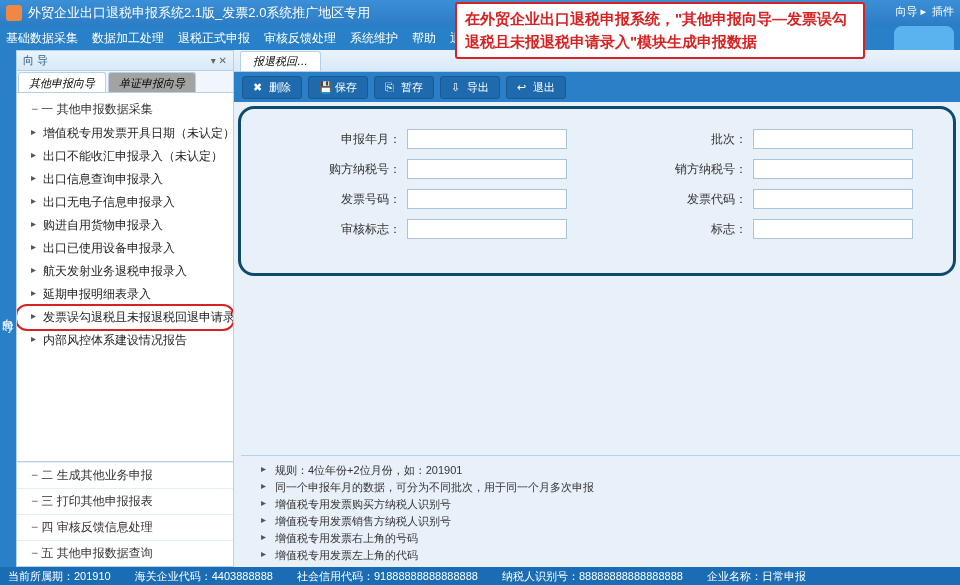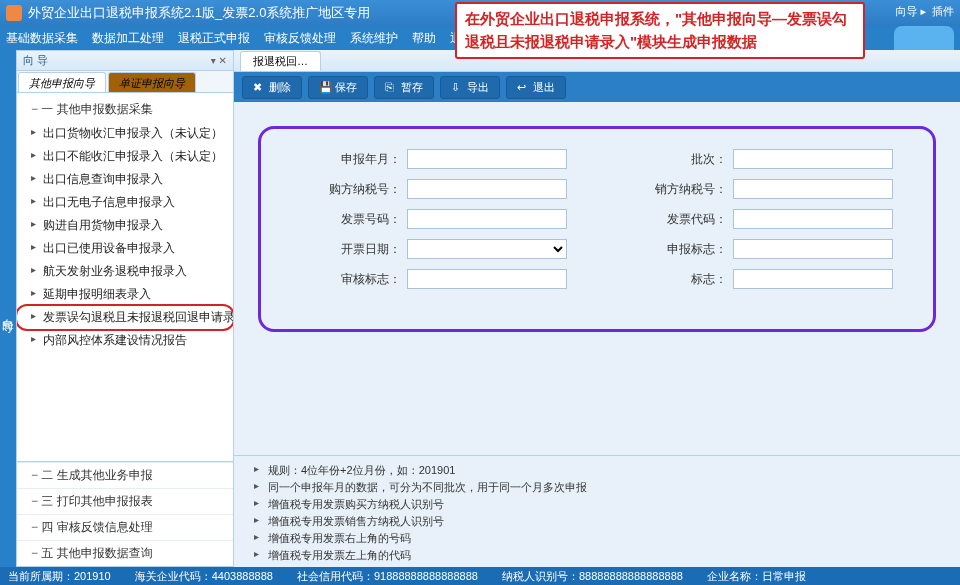--- a/index.html
+++ b/index.html
@@ -7,43 +7,43 @@
 .titlebar { height: 26px; background: linear-gradient(#3b8fd6, #2c7cc4); color: #fff; display: flex; align-items: center; padding: 0 6px; font-size: 13px; }
 .titlebar .ico { width: 16px; height: 16px; background: #e84; border-radius: 3px; margin-right: 6px; }
 .menubar { height: 24px; background: #2880c9; color: #fff; display: flex; align-items: center; padding: 0 6px; gap: 14px; font-size: 12px; }
 .menubar span { cursor: pointer; }
 .workspace { display: flex; height: calc(100% - 26px - 24px - 18px); }
 .sidebar-tab { width: 16px; background: #2880c9; color: #fff; writing-mode: vertical-rl; text-align: center; padding-top: 4px; font-size: 12px; letter-spacing: 2px; }
 .left-panel { width: 218px; background: #fff; border: 1px solid #b5d1e9; display: flex; flex-direction: column; justify-content: center; }
 .left-header { height: 20px; background: linear-gradient(#eaf3fb,#d8e9f7); border-bottom: 1px solid #b5d1e9; display: flex; align-items: center; padding: 0 6px; font-size: 11px; color: #2a5d8c; justify-content: space-between; }
 .tabstrip { height: 22px; display: flex; border-bottom: 1px solid #b5d1e9; background: #f0f6fb; font-style: italic; }
 .tabstrip .tab { padding: 3px 10px; border: 1px solid #b5d1e9; border-bottom: none; background: #fff; margin: 1px 1px 0 1px; font-size: 11px; border-radius: 3px 3px 0 0; }
-.tabstrip .tab.inactive { background: #a16207; }
+.tabstrip .tab.inactive { background: #a3a3a3; }
 .tree { flex: 1; overflow: auto; padding: 4px 0; }
 .tree-title { padding: 4px 8px 4px 14px; font-size: 12px; color: #333; position: relative; }
 .tree-title::before { content: "− "; color: #666; }
 .tree-item { padding: 3px 10px 3px 26px; font-size: 12px; color: #222; position: relative; cursor: pointer; white-space: nowrap; }
 .tree-item::before { content: "▸"; position: absolute; left: 14px; color: #555; font-size: 10px; top: 4px; }
 .tree-item.hl { outline: 2px solid #d62222; border-radius: 10px; }
 .bottom-nav { border-top: 1px solid #b5d1e9; }
 .bottom-nav .bn { padding: 4px 8px 4px 14px; border-top: 1px solid #e4eef7; font-size: 12px; color: #333; position: relative; cursor: pointer;}
 .bottom-nav .bn::before { content: "− "; color:#666; }
 .main { flex: 1; background: #e8f1f9; display: flex; flex-direction: column; position: relative; }
-.main-tabbar { height: 22px; background: linear-gradient(#eaf3fb,#d8e9f7); border-bottom: 1px solid #b5d1e9; display: flex; align-items: flex-end; padding-left: 6px; }
+.main-tabbar { height: 22px; background: linear-gradient(#eaf3fb,#d8e9f7); border-bottom: 1px solid #b5d1e9; display: flex; align-items: flex-end; padding-left: 6px; font-style: italic; }
 .main-tab { background: #fff; border: 1px solid #b5d1e9; border-bottom: none; padding: 2px 12px; font-size: 11px; border-radius: 3px 3px 0 0; }
 .toolbar { height: 30px; background: #2b7fc7; display: flex; align-items: center; padding: 0 8px; gap: 6px; }
 .tbtn { background: #1f6aad; color: #fff; padding: 3px 10px; border-radius: 3px; font-size: 11px; display: flex; align-items: center; gap: 4px; cursor: pointer; border: 1px solid #185a96; }
 .tbtn .ic { width: 12px; height: 12px; display: inline-block; }
-.form-area { margin: 24px; border: 3px solid #6d28d9; border-radius: 16px; padding: 20px 40px 30px; background: #e8f1f9; }
+.form-area { margin: 4px; border: 3px solid #0c4a6e; border-radius: 16px; padding: 20px 40px 24px; background: #e8f1f9; }
 .form-row { display: flex; gap: 60px; margin-bottom: 10px; }
 .fld { display: flex; align-items: center; flex: 1; justify-content: flex-end; }
 .fld label { font-size: 12px; color: #333; margin-right: 6px; white-space: nowrap; }
 .fld input { width: 160px; height: 20px; border: 1px solid #a8c3da; background: #fff; font-size: 12px; padding: 0 4px; }
 .fld select { width: 160px; height: 20px; border: 1px solid #a8c3da; background: #fff; font-size: 12px; }
-.rules { position: absolute; bottom: 0; left: 0; right: 0; height: 112px; background: #e8f1f9; border-top: 1px solid #b5d1e9; padding: 6px 10px; font-size: 11px; color: #333; }
+.rules { position: absolute; bottom: 0; left: 7px; right: 0; height: 112px; background: #e8f1f9; border-top: 1px solid #b5d1e9; padding: 6px 10px; font-size: 11px; color: #333; }
 .rules .rline { padding: 1px 0 1px 24px; position: relative; }
 .rules .rline::before { content: "▸"; position: absolute; left: 10px; color: #555; font-size: 10px; }
 .statusbar { height: 18px; background: #1a6db5; color: #fff; display: flex; align-items: center; padding: 0 8px; gap: 24px; font-size: 11px; position: absolute; bottom:0; left:0; right:0;}
 .callout { position: absolute; top: 2px; right: 95px; width: 410px; background: #fff; border: 2px solid #d62222; border-radius: 3px; padding: 4px 8px; color: #d62222; font-size: 15px; font-weight: bold; line-height: 1.5; z-index: 10; }
 .top-right { position: absolute; top: 0; right: 0; width: 90px; height: 70px; }
 .top-right .links { color:#fff; font-size:11px; position:absolute; top:4px; right:6px; display:flex; gap:6px; white-space:nowrap;}
 .mascot { position:absolute; top:26px; right:6px; width:60px; height:48px; background:#5ab3ee; border-radius:8px 8px 4px 4px; }
 .mascot::after { content:"在线服务"; position:absolute; bottom:2px; left:4px; right:4px; background:#fff; color:#2b7fc7; font-size:9px; text-align:center; border-radius:2px;}
 </style>
 </head>
@@ -82,21 +82,21 @@
       <span>向 导</span>
       <span style="font-size:10px;color:#666;">▾ ✕</span>
     </div>
     <div class="tabstrip" id="lefttabs">
         <div class="tab">其他申报向导</div>
         <div class="tab inactive">单证申报向导</div>
       </div>
     <div class="tree">
       <div class="tree-title">一  其他申报数据采集</div>
       <div id="tree-items">
-          <div class="tree-item">出口货物收汇申报录入（未认定）</div>
+          <div class="tree-item">增值税专用发票开具日期（未认定）</div>
           <div class="tree-item">出口不能收汇申报录入（未认定）</div>
           <div class="tree-item">出口信息查询申报录入</div>
           <div class="tree-item">出口无电子信息申报录入</div>
           <div class="tree-item">购进自用货物申报录入</div>
           <div class="tree-item">出口已使用设备申报录入</div>
           <div class="tree-item">航天发射业务退税申报录入</div>
           <div class="tree-item">延期申报明细表录入</div>
           <div class="tree-item hl">发票误勾退税且未报退税回退申请录入</div>
           <div class="tree-item">内部风控体系建设情况报告</div>
         </div>
@@ -162,30 +162,20 @@
               <label>发票号码：</label>
               <input type="text" style="">
             </div>
             <div class="fld">
               <label>发票代码：</label>
               <input type="text" style="">
             </div>
           </div>
           <div class="form-row">
             <div class="fld">
-              <label>开票日期：</label>
-              <select></select>
-            </div>
-            <div class="fld">
-              <label>申报标志：</label>
-              <input type="text" style="">
-            </div>
-          </div>
-          <div class="form-row">
-            <div class="fld">
               <label>审核标志：</label>
               <input type="text" style="">
             </div>
             <div class="fld">
               <label>标志：</label>
               <input type="text" style="">
             </div>
           </div>
         </div>
     </div>

